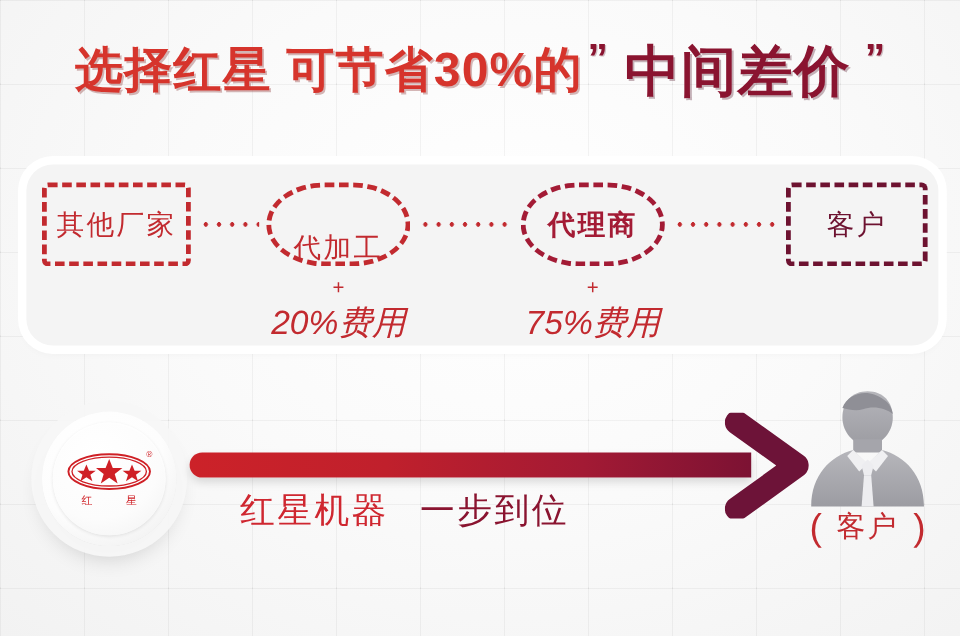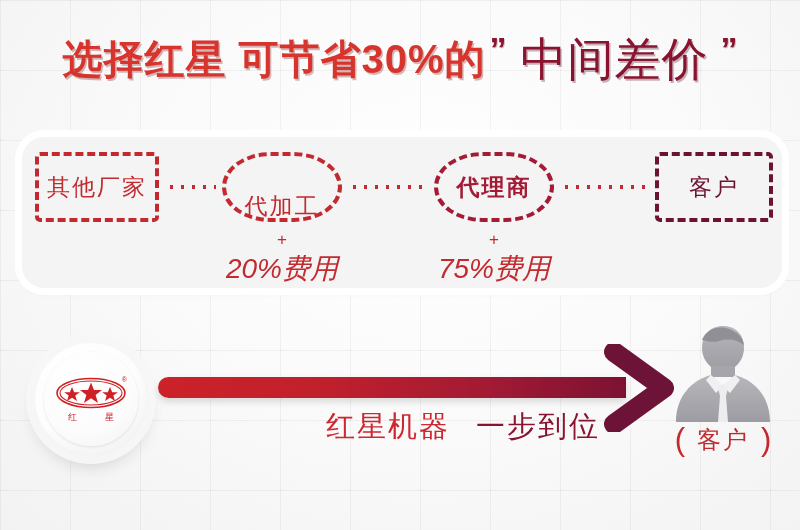--- a/index.html
+++ b/index.html
@@ -28,21 +28,21 @@
     font-size:40px;font-weight:bold;color:#d6342c;letter-spacing:1px;
     text-shadow:1.5px 1.5px 0 rgba(120,20,20,.30);
     line-height:1;
   }
   .hl-q{
     font-size:34px;font-weight:bold;color:#8a1430;
     margin:0 2px 0 4px;position:relative;top:-10px;line-height:1;
     text-shadow:1px 1px 0 rgba(80,10,30,.25);
   }
   .hl-b{
-    font-size:46px;font-weight:normal;color:#8a1430;letter-spacing:1px;
+    font-size:46px;font-weight:bold;color:#8a1430;letter-spacing:1px;
     text-shadow:1.5px 1.5px 0 rgba(70,8,28,.30);line-height:1;
     margin-left:12px;
   }
   .hl-q2{
     font-size:34px;font-weight:bold;color:#8a1430;
     margin-left:12px;position:relative;top:-10px;line-height:1;
     text-shadow:1px 1px 0 rgba(80,10,30,.25);
   }
   
   #panel{
@@ -116,21 +116,21 @@
     background:linear-gradient(to right,#cc2229 0%,#c0202c 35%,#a31a34 70%,#7c1233 100%);
     box-shadow:0 4px 7px rgba(0,0,0,.13);
   }
   #arrow-head{
     position:absolute;left:604px;top:344px;width:70px;height:88px;
   }
   
   #person{position:absolute;left:666px;top:318px;width:114px;height:110px;}
   
   #slogan{
-    position:absolute;left:200px;top:412px;width:400px;text-align:right;
+    position:absolute;left:200px;top:412px;width:400px;text-align:left;
     font-size:29px;letter-spacing:2px;white-space:nowrap;line-height:1;
   }
   #slogan .s1{color:#cf2730;}
   #slogan .s2{color:#8a1430;margin-left:16px;}
   #cust-tag{
     position:absolute;left:640px;top:424px;width:166px;
     display:flex;align-items:center;justify-content:center;
     color:#c22a2f;white-space:nowrap;
   }
   #cust-tag .brk{font-size:31px;line-height:1;font-weight:300;}

